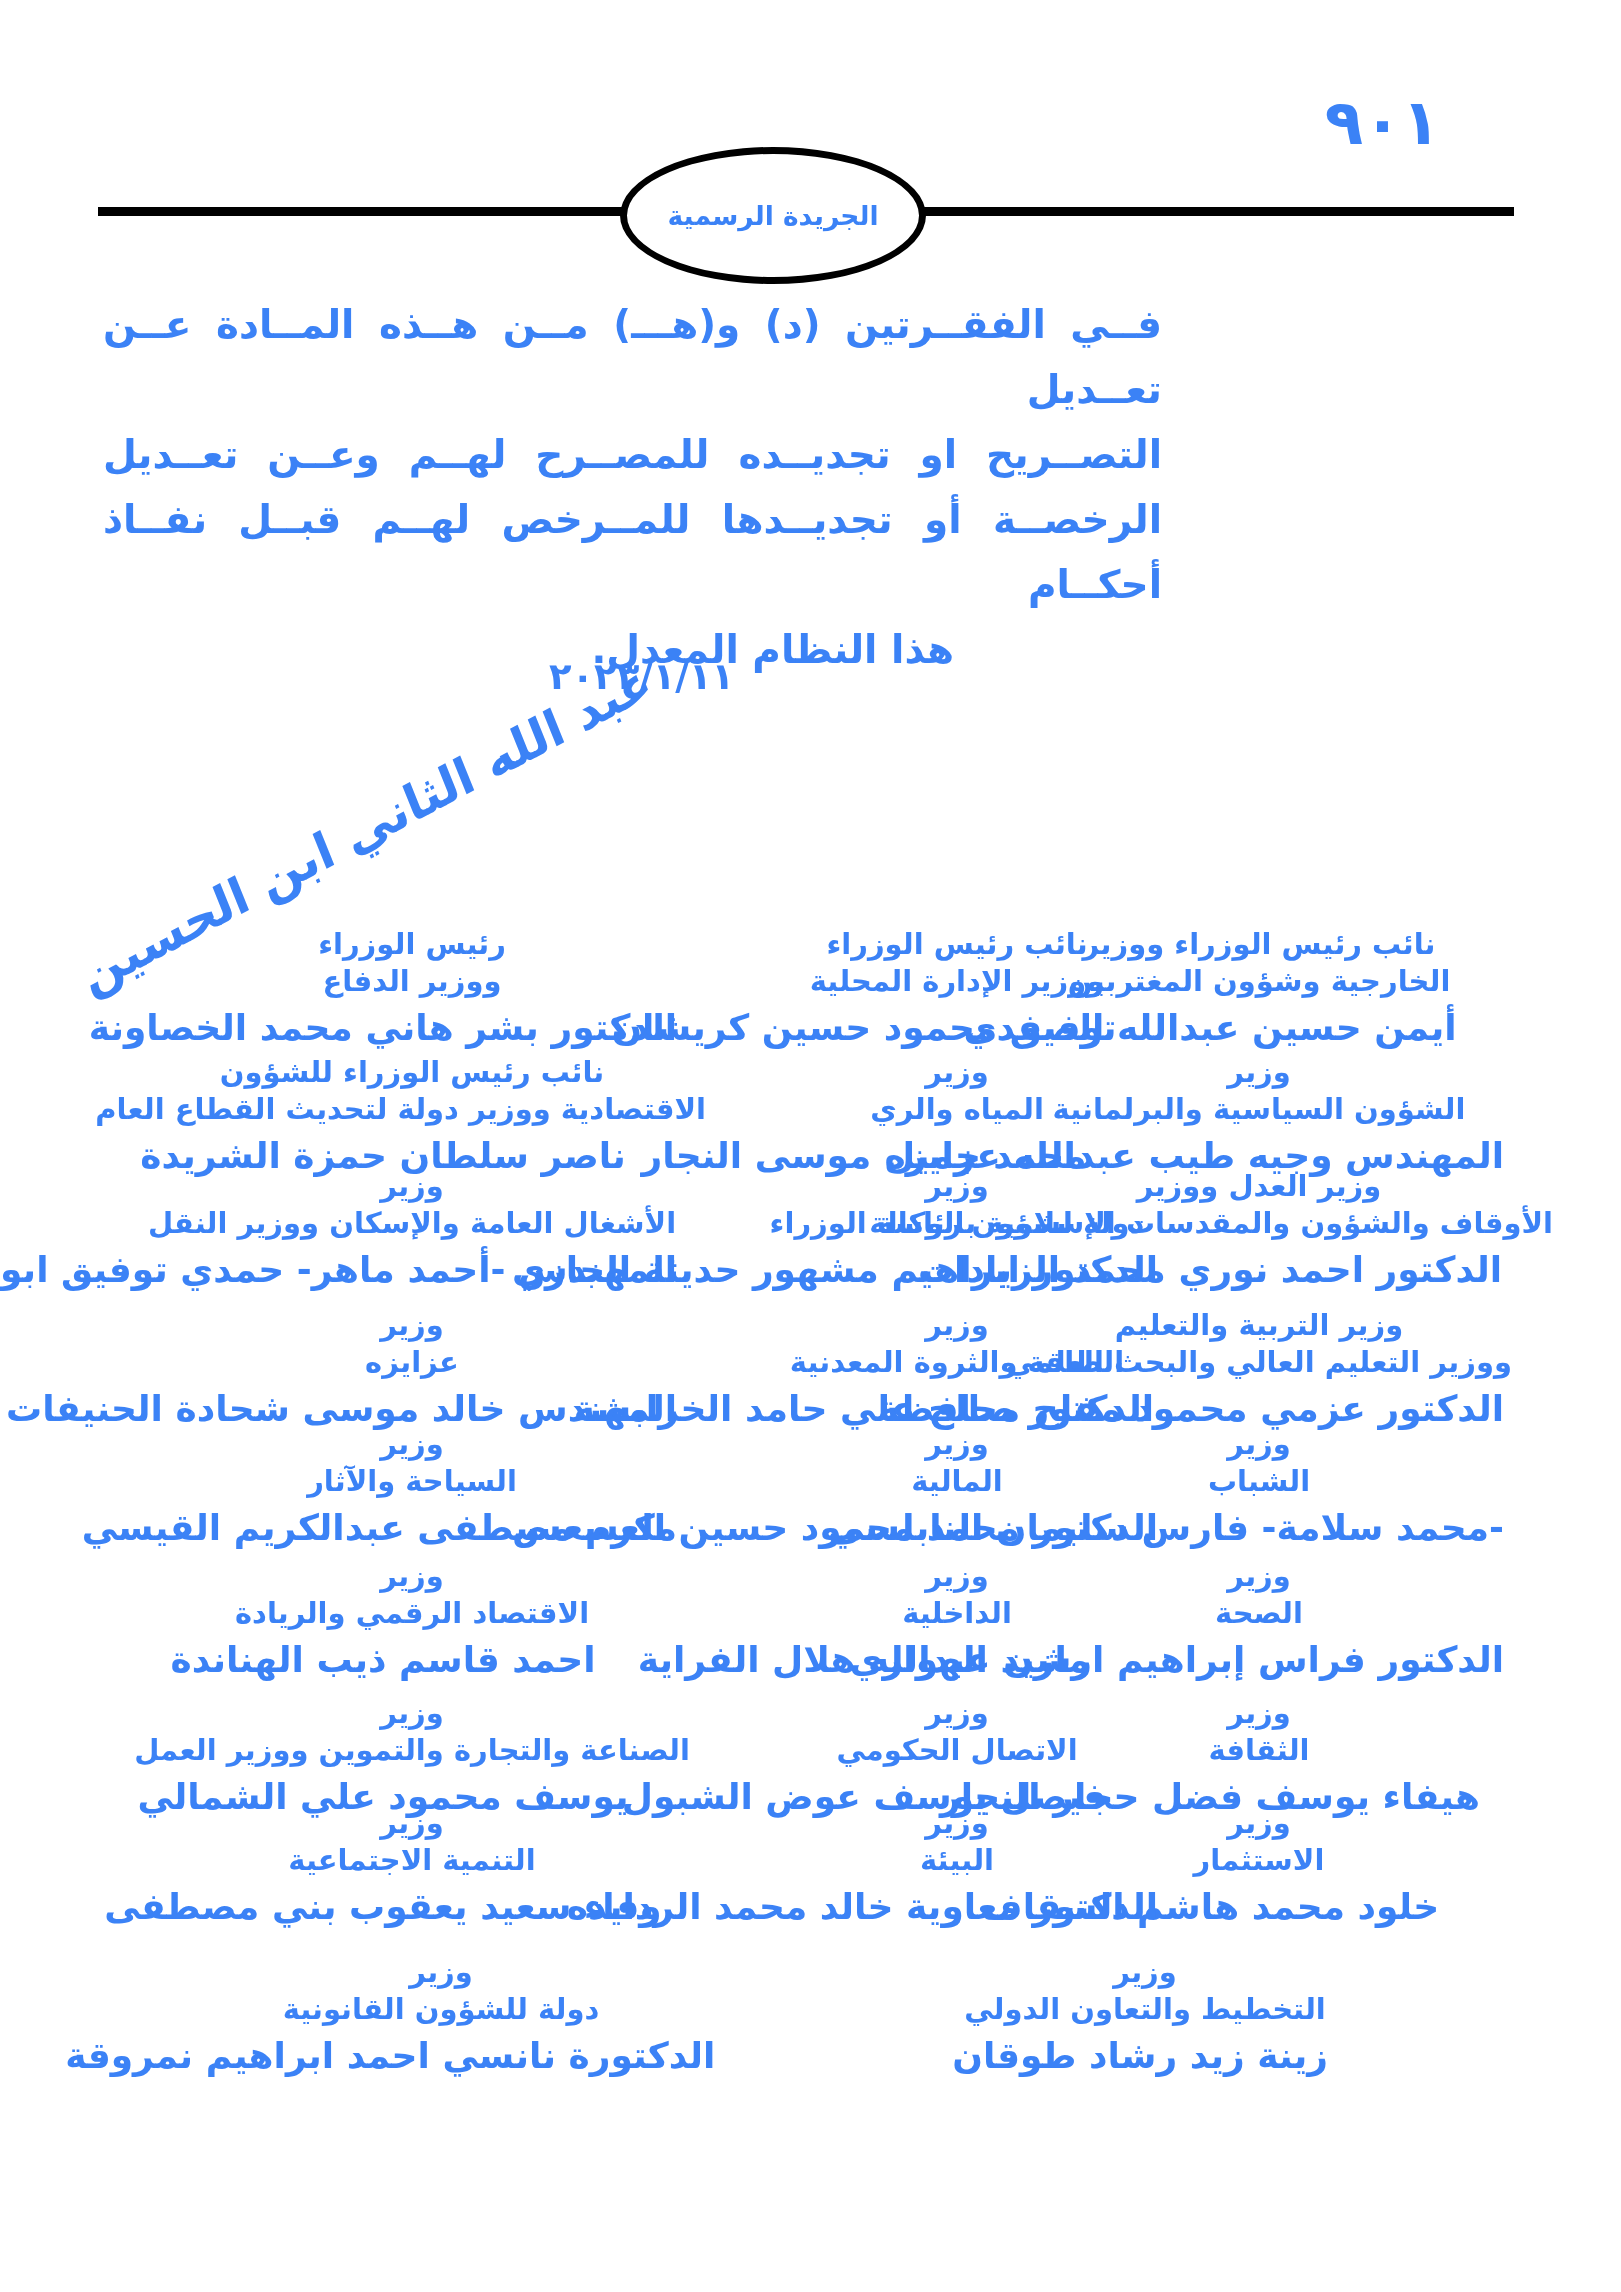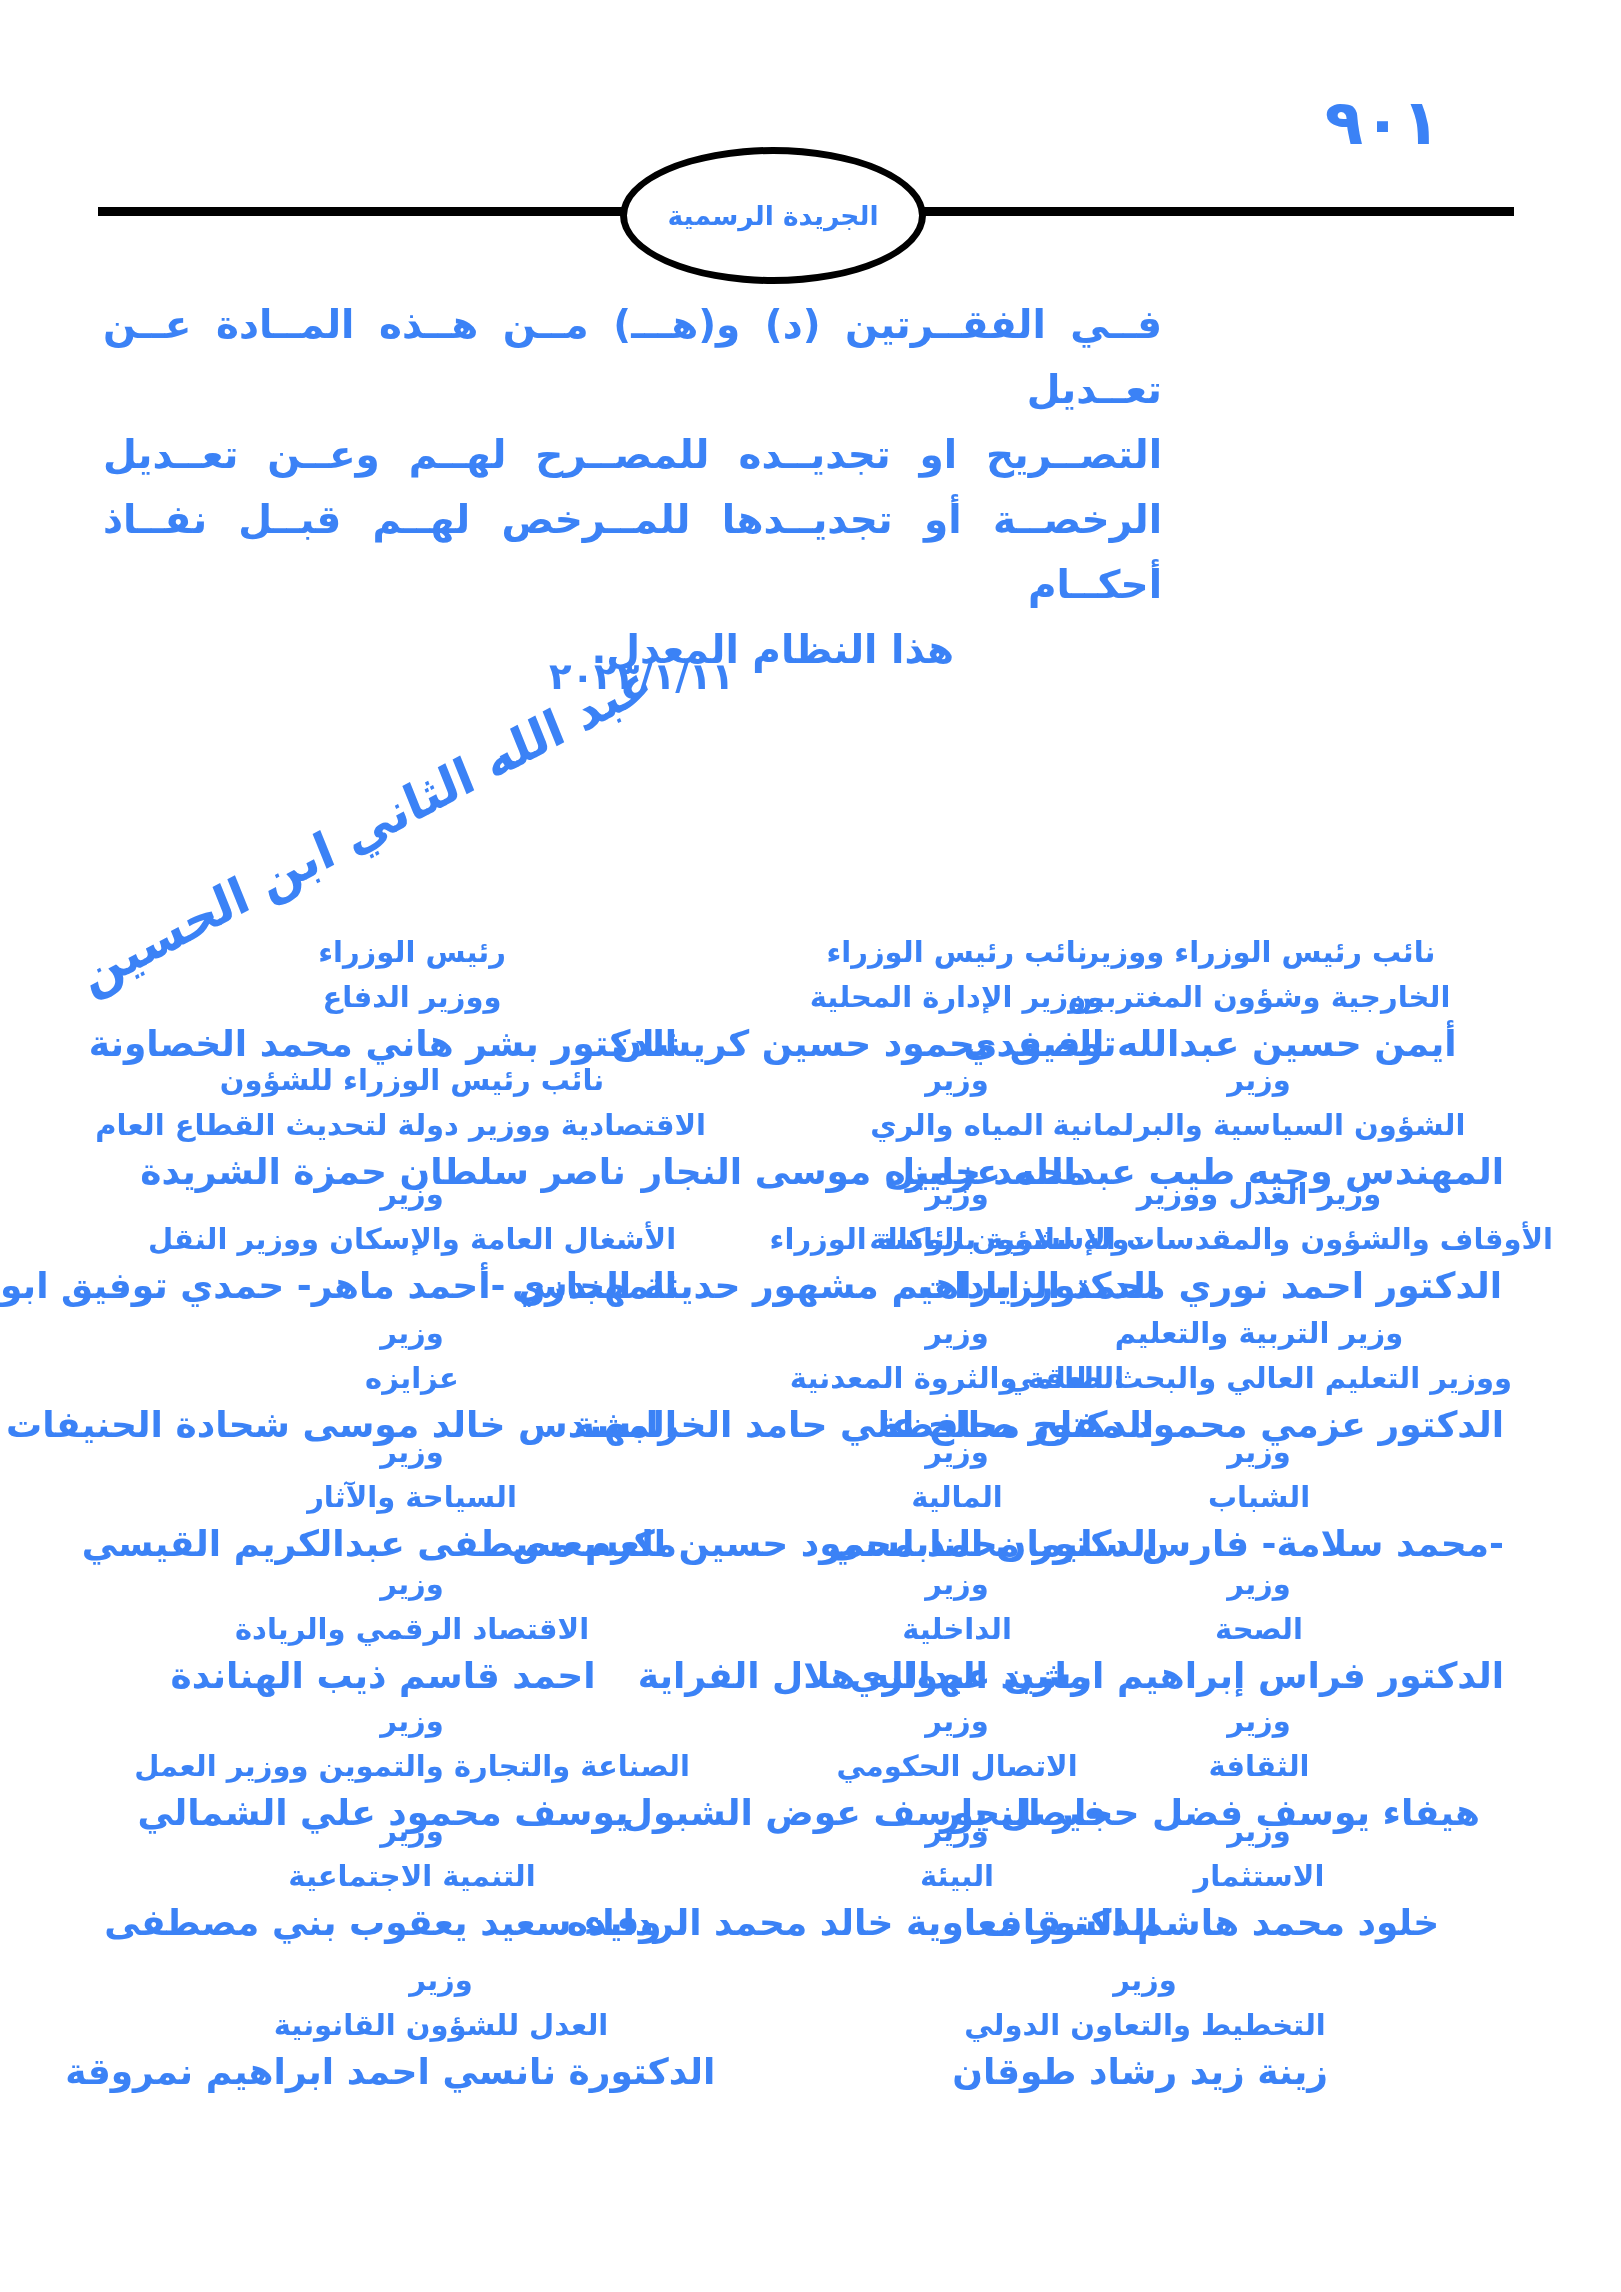--- a/index.html
+++ b/index.html
@@ -102,21 +102,20 @@
   }
   .col-left   { left: 118px; }
   .col-middle { left: 663px; }
   .col-right  { left: 965px; }
   .col-r9-left  { left: 147px; }
   .col-r9-right { left: 851px; }
   .cell .t1, .cell .t2 {
     font-size: 29px;
     line-height: 37px;
     white-space: nowrap;
-    margin-top: 8px;
   }
   .cell .nm {
     font-size: 36px;
     line-height: 47px;
     margin-top: 3.9px;
     white-space: nowrap;
   }
   .col-left   .nm { transform: translateX(-29px); }
   .col-middle .nm { transform: translateX(-93px); }
   .col-right  .nm { transform: translateX(-49px); }
@@ -274,19 +273,19 @@
       <div class="nm">وفاء سعيد يعقوب بني مصطفى</div>
     </div>
 
     <div class="cell col-r9-right" style="top:1954px">
       <div class="t1">وزير</div>
       <div class="t2">التخطيط والتعاون الدولي</div>
       <div class="nm">زينة زيد رشاد طوقان</div>
     </div>
     <div class="cell col-r9-left" style="top:1954px">
       <div class="t1">وزير</div>
-      <div class="t2">العدل للشؤون القانونية</div>
+      <div class="t2">دولة للشؤون القانونية</div>
       <div class="nm">الدكتورة نانسي احمد ابراهيم نمروقة</div>
     </div>
 
   </div>
 </div>
 
 
 </body></html>

